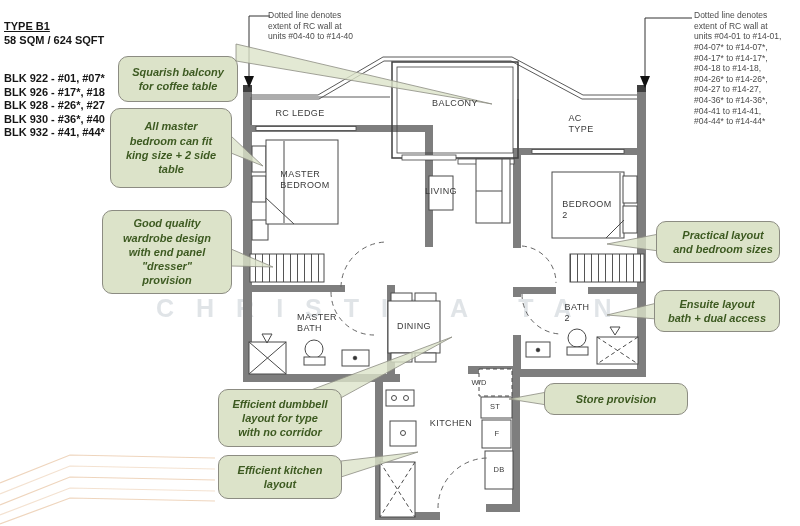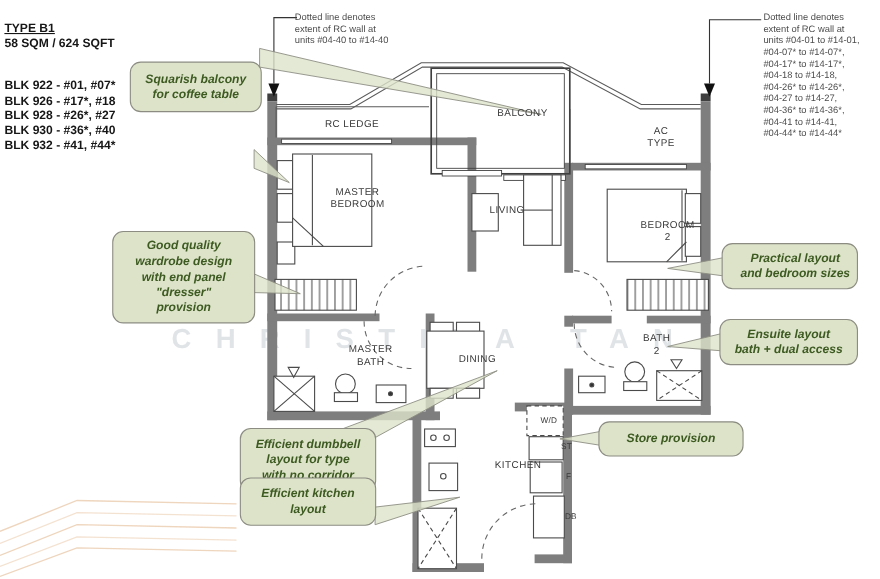--- a/index.html
+++ b/index.html
@@ -4,22 +4,22 @@
 <style>
   html,body{margin:0;padding:0;background:#fff;}
   .stage{position:relative;width:800px;height:526px;background:#ffffff;overflow:hidden;
          font-family:"Liberation Sans",sans-serif;}
   
   .wm{position:absolute;left:156px;top:294px;z-index:0;font-size:25px;font-weight:bold;
       letter-spacing:22px;color:#c7ced5;opacity:.55;white-space:nowrap;}
   svg.plan{position:absolute;left:0;top:0;z-index:1;}
   
   .rlabel{position:absolute;z-index:2;transform:translate(-50%,-50%);
-          font-size:9px;color:#3a3a3a;text-align:center;white-space:pre-line;
-          letter-spacing:.4px;line-height:1.18;margin-left:20px;}
+          font-size:9px;color:#3a3a3a;text-align:left;white-space:pre-line;
+          letter-spacing:.4px;line-height:1.18;}
   .slabel{font-size:7.5px;letter-spacing:.2px;}
   
   .hdr{position:absolute;left:4px;z-index:2;font-weight:bold;color:#161616;font-size:11px;}
   .hdr.title{top:20px;text-decoration:underline;}
   .hdr.size{top:34px;}
   .blocks{position:absolute;left:4px;top:72px;z-index:2;}
   .blk{font-weight:bold;color:#161616;font-size:11px;line-height:13.5px;white-space:nowrap;}
   
   .note{position:absolute;z-index:2;font-size:8.5px;color:#4c4c4c;line-height:1.25;
         white-space:pre-line;}
@@ -234,29 +234,33 @@
   <div class="rlabel" style="left:577px;top:313px;">BATH
 2</div>
   <div class="rlabel" style="left:451px;top:423px;">KITCHEN</div>
   <div class="rlabel slabel" style="left:479px;top:383px;">W/D</div>
   <div class="rlabel slabel" style="left:495px;top:407px;">ST</div>
   <div class="rlabel slabel" style="left:497px;top:434px;">F</div>
   <div class="rlabel slabel" style="left:499px;top:470px;">DB</div>
 
   <div class="callout" style="left:118px;top:30px;width:120px;height:46px;margin-top:26px;">Squarish balcony
 for coffee table</div>
+  <div class="callout" style="left:110px;top:108px;width:122px;height:80px;">All master
+bedroom can fit
+king size + 2 side
+table</div>
   <div class="callout" style="left:102px;top:210px;width:130px;height:84px;">Good quality
 wardrobe design
 with end panel
 "dresser"
 provision</div>
   <div class="callout" style="left:656px;top:221px;width:124px;height:42px;padding-left:16px;">Practical layout
 and bedroom sizes</div>
   <div class="callout" style="left:654px;top:290px;width:126px;height:42px;">Ensuite layout
 bath + dual access</div>
-  <div class="callout" style="left:544px;top:383px;width:132px;height:32px;">Store provision</div>
+  <div class="callout" style="left:544px;top:383px;width:144px;height:32px;">Store provision</div>
   <div class="callout" style="left:218px;top:389px;width:124px;height:58px;">Efficient dumbbell
 layout for type
 with no corridor</div>
-  <div class="callout" style="left:218px;top:434px;width:124px;height:44px;">Efficient kitchen
+  <div class="callout" style="left:218px;top:455px;width:124px;height:44px;">Efficient kitchen
 layout</div>
 
 </div>
 
 </body></html>

